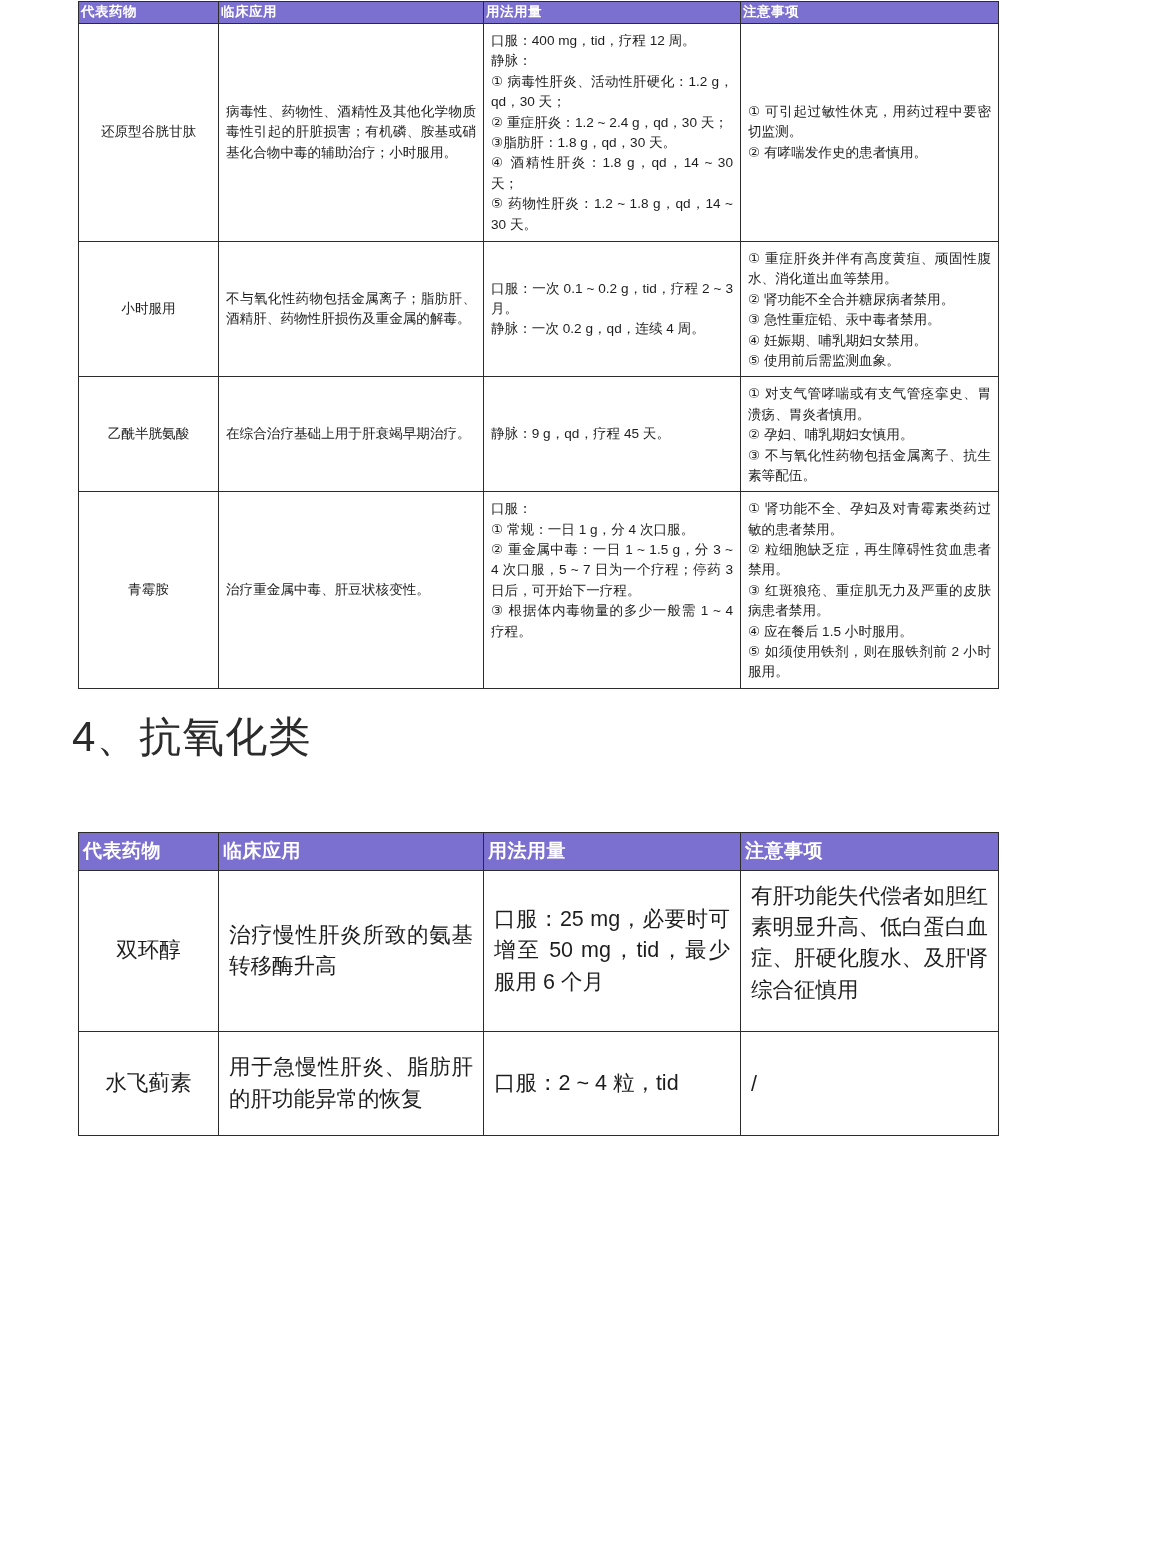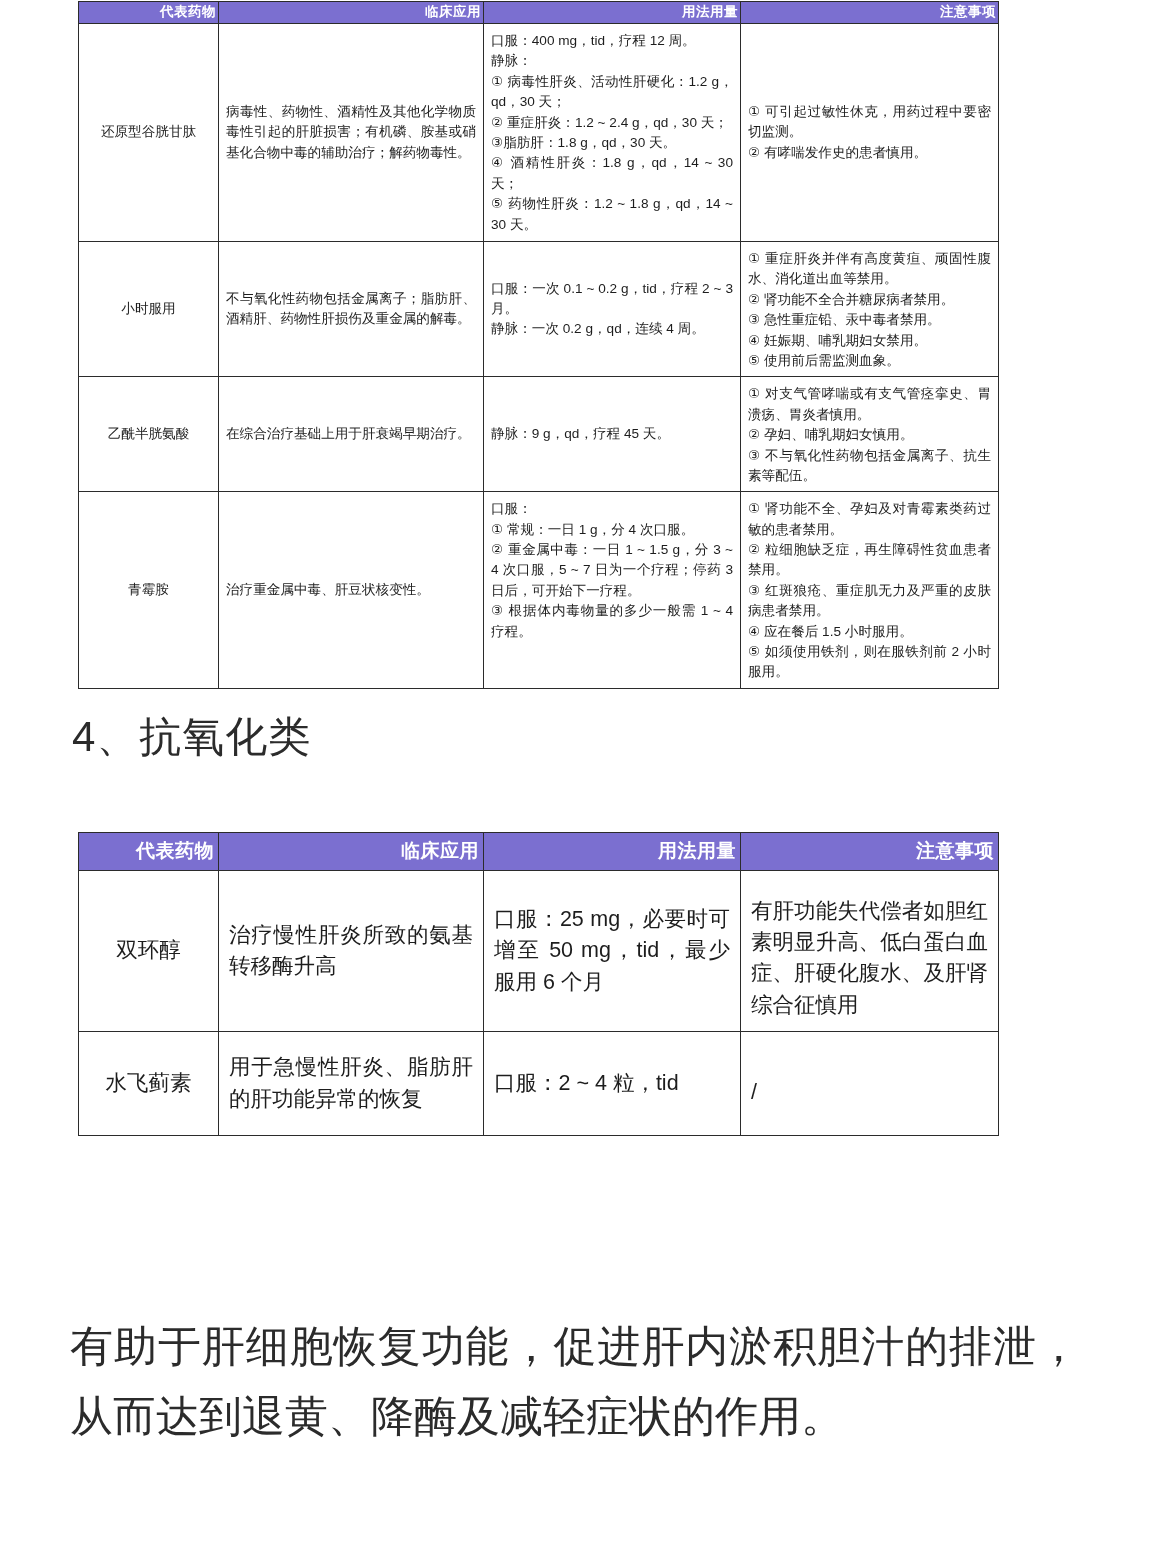--- a/index.html
+++ b/index.html
@@ -32,21 +32,21 @@
   table.drug-table th,
   table.drug-table td {
     border: 1.5px solid #2b2b2b;
     vertical-align: middle;
     box-sizing: border-box;
   }
   table.drug-table thead th {
     background: #7b6fd0;
     color: #ffffff;
     font-weight: bold;
-    text-align: right;
+    text-align: left;
     letter-spacing: 0.5px;
   }
 
   
   #table-antioxidant-prev {
     position: absolute;
     left: 78px;
     top: 1px;
     width: 920px;
   }
@@ -116,21 +116,21 @@
   #table-antioxidant td.c-drug {
     text-align: center;
     padding: 6px 4px;
   }
   #table-antioxidant td.c-use,
   #table-antioxidant td.c-dose,
   #table-antioxidant td.c-note {
     text-align: justify;
     text-justify: inter-ideograph;
   }
-  #table-antioxidant td.c-note { vertical-align: top; padding-top: 25px; }
+  #table-antioxidant td.c-note { vertical-align: top; padding-top: 10px; }
   #table-antioxidant tr.row-silymarin td.c-note { vertical-align: middle; }
 
   
   #paragraph-choleretic {
     position: absolute;
     left: 70px;
     top: 1312px;
     width: 1010px;
     font-size: 43px;
     line-height: 1.62;
@@ -156,21 +156,21 @@
       <tr>
         <th style="background: rgb(123, 111, 208); color: rgb(255, 255, 255); border-color: rgb(43, 43, 43);">代表药物</th>
         <th style="background: rgb(123, 111, 208); color: rgb(255, 255, 255); border-color: rgb(43, 43, 43);">临床应用</th>
         <th style="background: rgb(123, 111, 208); color: rgb(255, 255, 255); border-color: rgb(43, 43, 43);">用法用量</th>
         <th style="background: rgb(123, 111, 208); color: rgb(255, 255, 255); border-color: rgb(43, 43, 43);">注意事项</th>
       </tr>
     </thead>
     <tbody>
       <tr style="height:218px">
         <td class="c-drug" style="border-color: rgb(43, 43, 43);">还原型谷胱甘肽</td>
-        <td class="c-use" style="border-color: rgb(43, 43, 43);">病毒性、药物性、酒精性及其他化学物质毒性引起的肝脏损害；有机磷、胺基或硝基化合物中毒的辅助治疗；解药物毒性。</td>
+        <td class="c-use" style="border-color: rgb(43, 43, 43);">病毒性、药物性、酒精性及其他化学物质毒性引起的肝脏损害；有机磷、胺基或硝基化合物中毒的辅助治疗；小时服用。</td>
         <td class="c-dose top" style="border-color: rgb(43, 43, 43);">口服：400 mg，tid，疗程 12 周。<br>静脉：<br>① 病毒性肝炎、活动性肝硬化：1.2 g，qd，30 天；<br>② 重症肝炎：1.2 ~ 2.4 g，qd，30 天；<br>③脂肪肝：1.8 g，qd，30 天。<br>④ 酒精性肝炎：1.8 g，qd，14 ~ 30 天；<br>⑤ 药物性肝炎：1.2 ~ 1.8 g，qd，14 ~ 30 天。</td>
         <td class="c-note" style="border-color: rgb(43, 43, 43);">① 可引起过敏性休克，用药过程中要密切监测。<br>② 有哮喘发作史的患者慎用。</td>
       </tr>
       <tr style="height:128px">
         <td class="c-drug" style="border-color: rgb(43, 43, 43);">小时服用</td>
         <td class="c-use" style="border-color: rgb(43, 43, 43);">不与氧化性药物包括金属离子；脂肪肝、酒精肝、药物性肝损伤及重金属的解毒。</td>
         <td class="c-dose" style="border-color: rgb(43, 43, 43); margin-left: 40px;">口服：一次 0.1 ~ 0.2 g，tid，疗程 2 ~ 3 月。<br>静脉：一次 0.2 g，qd，连续 4 周。</td>
         <td class="c-note top" style="border-color: rgb(43, 43, 43);">① 重症肝炎并伴有高度黄疸、顽固性腹水、消化道出血等禁用。<br>② 肾功能不全合并糖尿病者禁用。<br>③ 急性重症铅、汞中毒者禁用。<br>④ 妊娠期、哺乳期妇女禁用。<br>⑤ 使用前后需监测血象。</td>
       </tr>
       <tr style="height:108px">
@@ -215,15 +215,14 @@
       <tr class="row-silymarin" style="height:104px">
         <td class="c-drug" style="border-color: rgb(43, 43, 43);">水飞蓟素</td>
         <td class="c-use" style="border-color: rgb(43, 43, 43);">用于急慢性肝炎、脂肪肝的肝功能异常的恢复</td>
         <td class="c-dose" style="border-color: rgb(43, 43, 43);">口服：2 ~ 4 粒，tid</td>
         <td class="c-note" style="border-color: rgb(43, 43, 43);">/</td>
       </tr>
     </tbody>
   </table>
 
 
-  <div id="paragraph-choleretic">有助于肝细胞恢复功能，促进肝内淤积胆汁的排泄，从而达到退黄、降酶及减轻症状的作用。</div>
 
 </div>
 
 </body></html>

